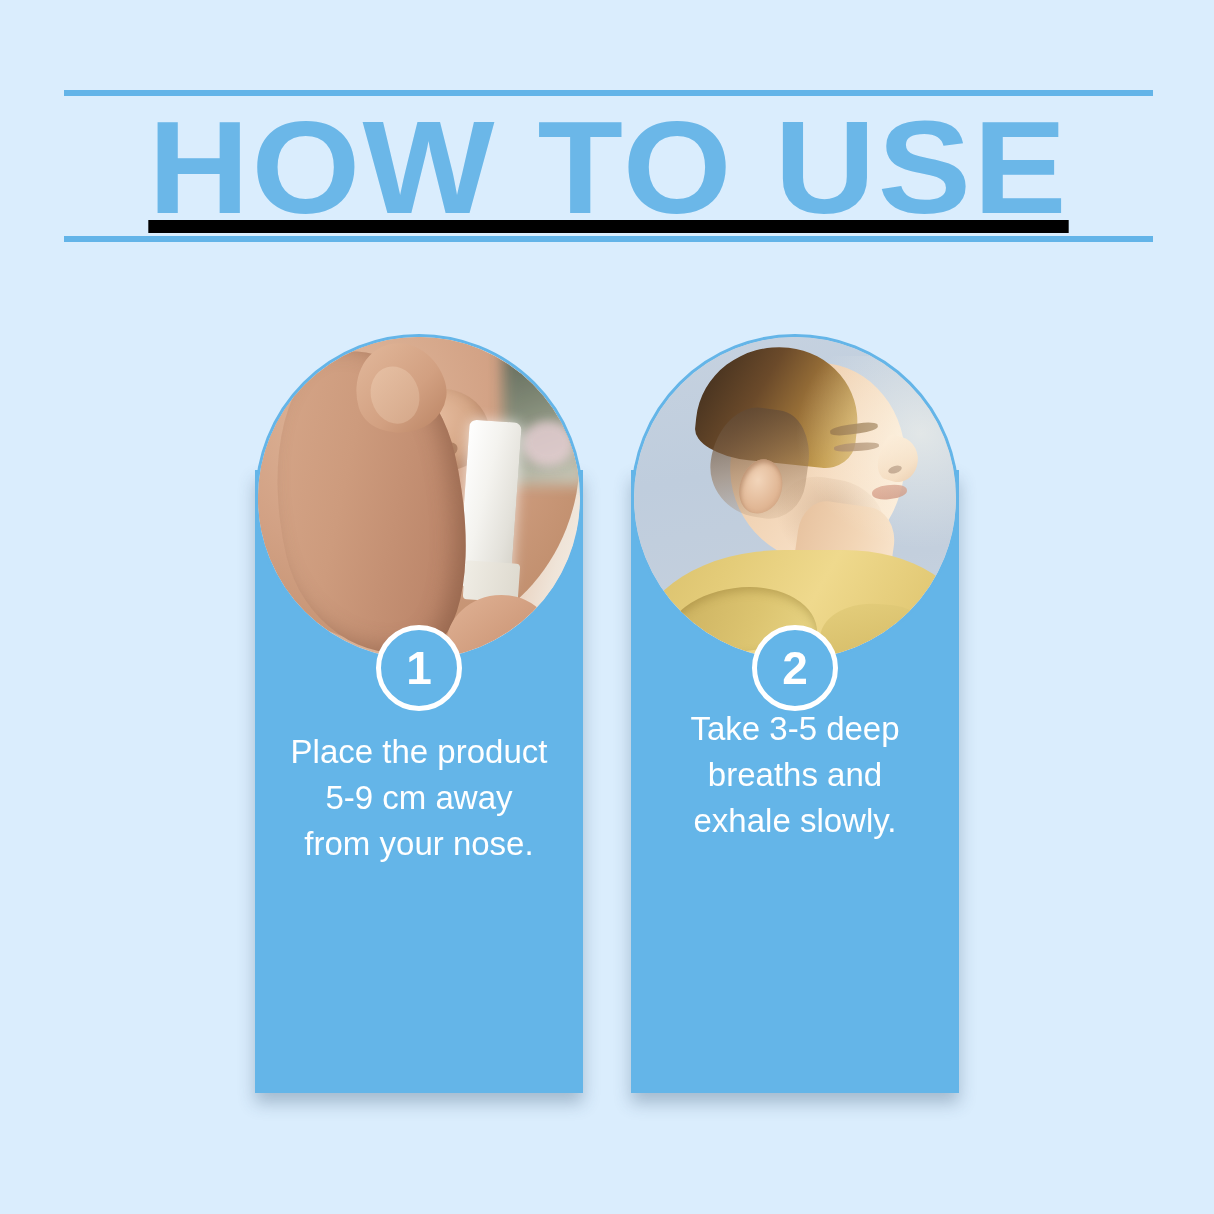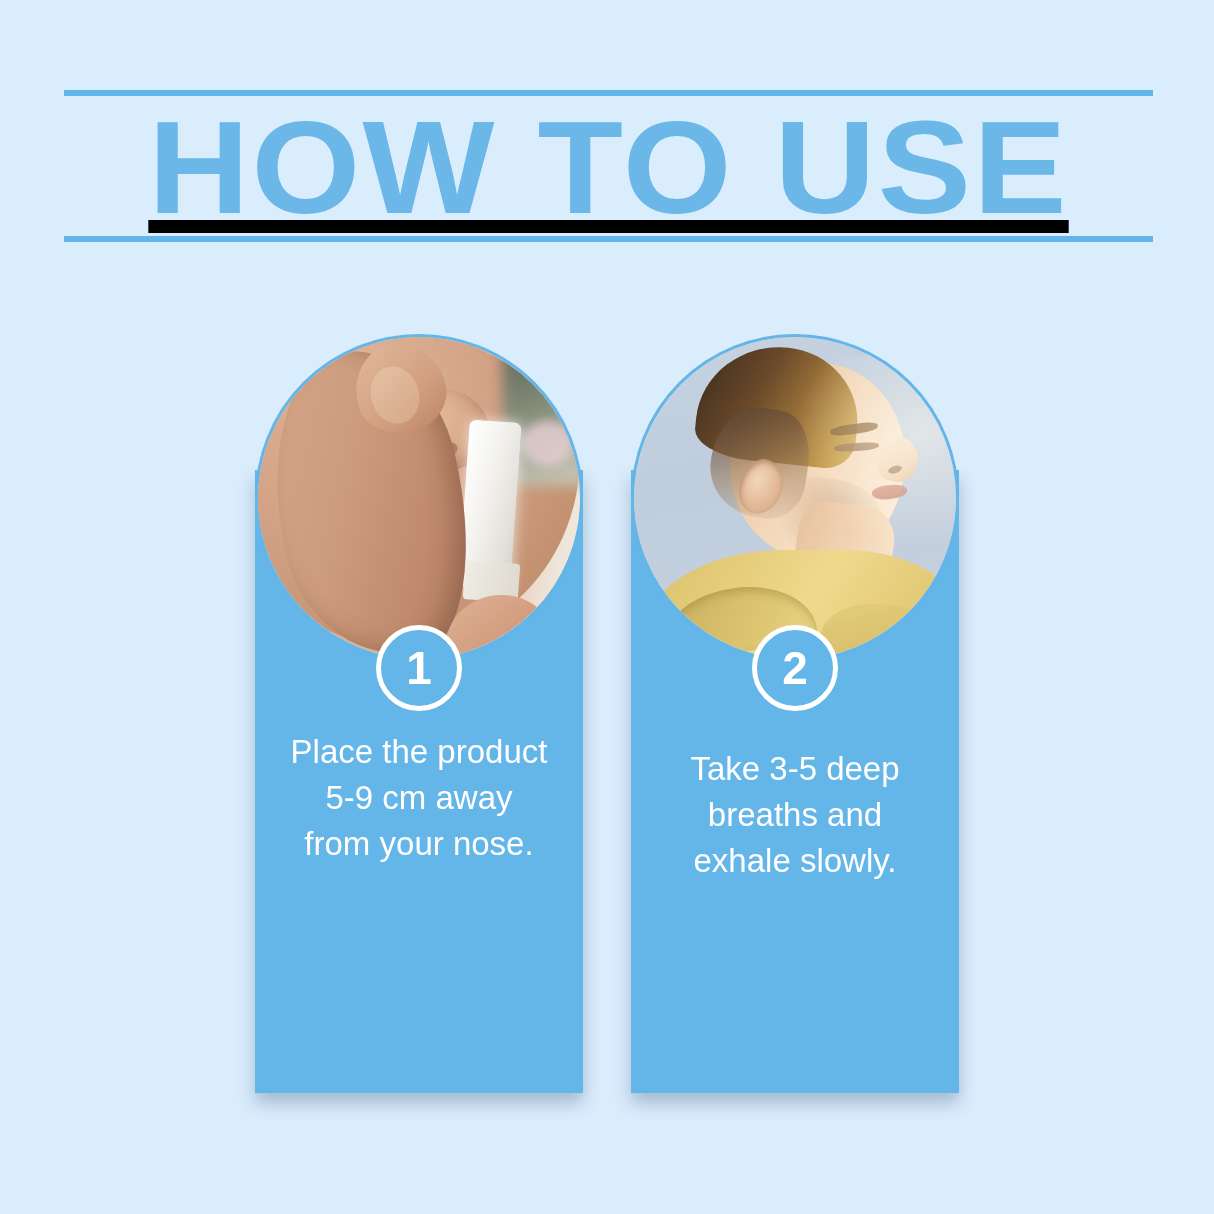--- a/index.html
+++ b/index.html
@@ -420,21 +420,21 @@
     width: 328px;
     text-align: center;
     color: #ffffff;
     font-size: 33px;
     line-height: 46px;
     z-index: 4;
     padding: 0 6px;
     box-sizing: border-box;
     white-space: pre-line;
   }
-  .card-2 .caption { top: 372px; margin-top: 40px; }
+  .card-2 .caption { top: 372px; }
 </style>
 </head>
 <body>
 
 <div class="header">
   <div class="rule"></div>
   <div class="title">HOW TO USE</div>
   <div class="rule"></div>
 </div>
 

